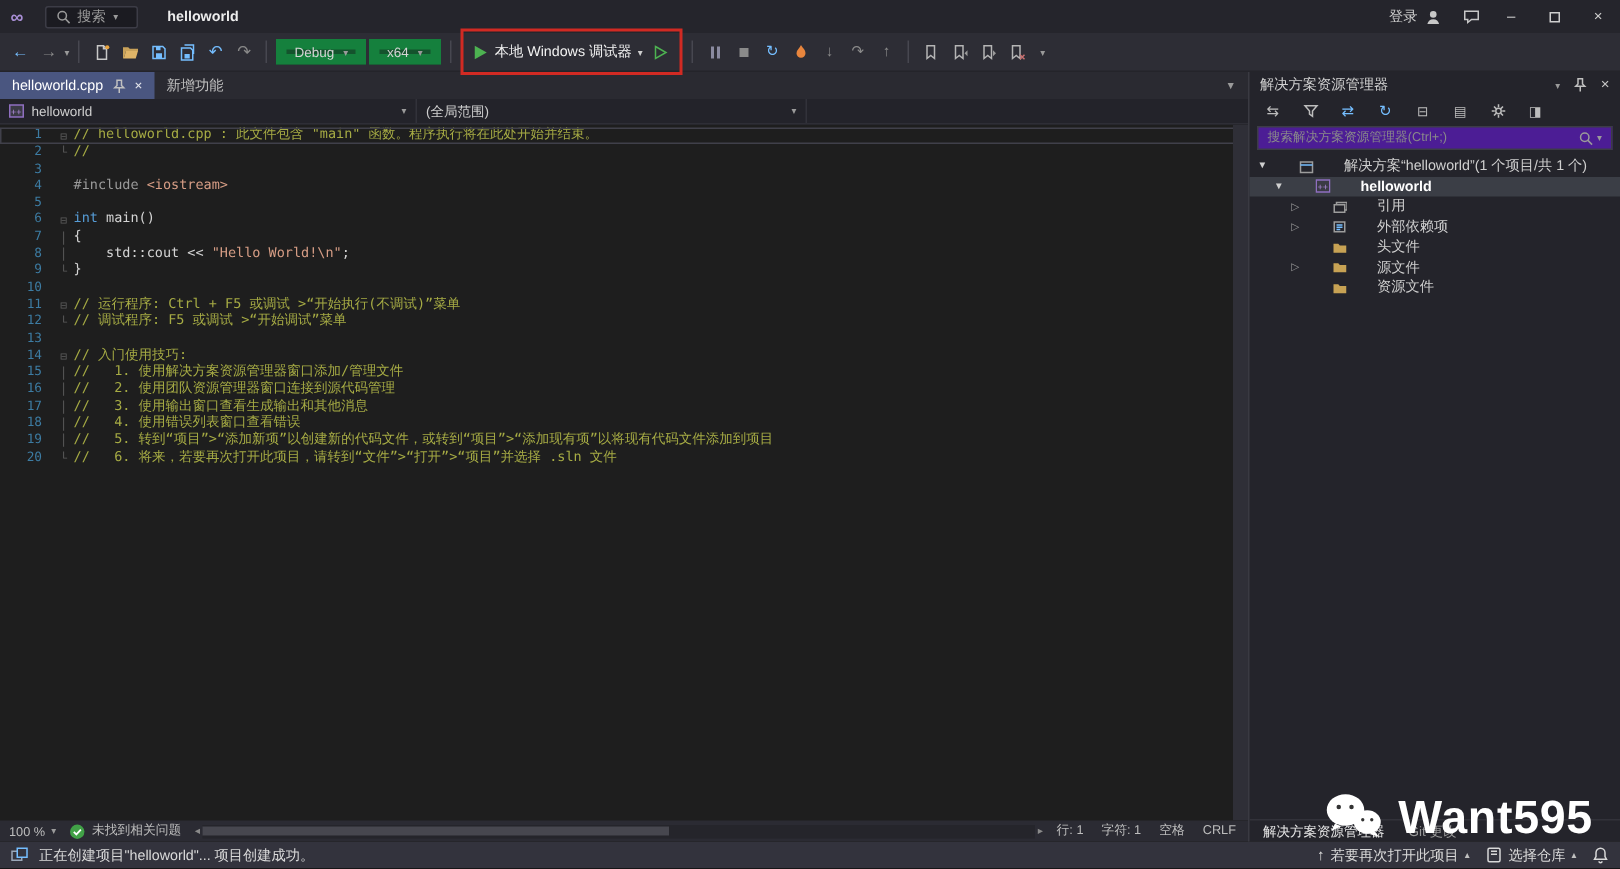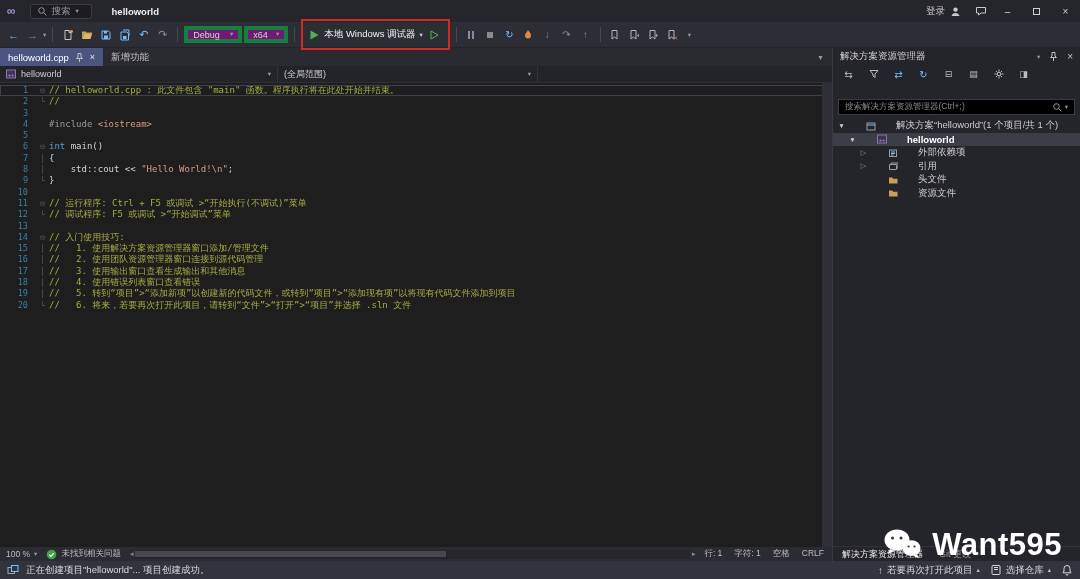--- a/index.html
+++ b/index.html
@@ -19,21 +19,21 @@
 .signin{display:flex;align-items:center;gap:5px;color:#cfcfcf;padding:0 8px}
 .tb-top-icon{width:24px;display:flex;justify-content:center}
 .winbtns{display:flex;height:22px}
 .winbtn{width:29px;display:flex;align-items:center;justify-content:center;color:#cfcfcf;font-size:10px}
 .maxbox{width:7px;height:7px;border:1px solid #cfcfcf;display:inline-block}
 
 .toolbar{height:26px;background:#2d2d35;display:flex;align-items:center;padding:0 5px;gap:2px;border-bottom:1px solid #24242a}
 .tb-group{display:flex;align-items:center;gap:2px}
 .tb-icon{width:17px;height:17px;display:flex;align-items:center;justify-content:center}
 .tb-sep{width:1px;height:15px;background:#474750;margin:0 4px}
-.tb-select{height:17px;min-width:58px;background:#701a75;border:4px solid #15803d;display:flex;gap:6px;padding:0 5px;font-size:9px;color:#d4d4d4}
+.tb-select{height:17px;min-width:58px;background:#14532d;border:7px solid #15803d;display:flex;align-items:center;gap:6px;padding:0 5px;font-size:9px;color:#d4d4d4}
 .tb-select .cdn{margin-left:auto}
 .run-wrap{position:relative;display:flex;align-items:center;gap:3px;padding:0 5px;margin:0 2px}
 .run-btn{display:flex;align-items:center;gap:4px;color:#f2f2f2}
 .annotation{position:absolute;left:-2px;top:-7px;right:-2px;bottom:-7px;border:2px solid #d12a23;pointer-events:none;z-index:40}
 
 .main{display:flex;height:513px}
 .editor-col{width:832px;display:flex;flex-direction:column;background:#1e1e1e}
 
 .tabbar{height:18px;background:#2a2a31;display:flex;align-items:stretch}
 .tab{display:flex;align-items:center;gap:5px;padding:0 8px;color:#c0c0c0}
@@ -61,21 +61,21 @@
 .zoom,.health{display:flex;align-items:center;gap:4px}
 .hs-wrap{flex:1;display:flex;align-items:center;gap:2px}
 .hs-track{flex:1;height:9px;background:#25252b;position:relative}
 .hs-thumb{position:absolute;left:0;top:1.5px;height:6px;width:56%;background:#47474f}
 .doc-pos{display:flex;gap:12px;padding-right:2px}
 
 .right-panel{width:248px;background:#24242b;border-left:1px solid #3a3a42;display:flex;flex-direction:column}
 .panel-header{height:17px;display:flex;align-items:center;padding:0 7px;color:#d0d0d0}
 .ph-icons{margin-left:auto;display:flex;align-items:center;gap:8px}
 .panel-tools{height:18px;display:flex;align-items:center;gap:8px;padding:0 7px;color:#bdbdbd}
-.panel-search{height:16px;margin:16px 5px 4px;background:#000000;border:1px solid #3c3c46;display:flex;align-items:center;padding:0 6px;font-size:8.5px;color:#8a8a8a}
+.panel-search{height:16px;margin:1px 5px 4px;background:#4c1d95;border:1px solid #3c3c46;display:flex;align-items:center;padding:0 6px;font-size:8.5px;color:#8a8a8a}
 .mag{margin-left:auto;display:flex;align-items:center;gap:3px}
 .tree{flex:1;font-size:9.5px}
 .tree-row{height:13.5px;display:flex;align-items:center;gap:20px}
 .tree-row.selected{background:#3b3e46}
 .tw-arrow{flex:none;width:9px;text-align:center;color:#9a9a9a;font-size:7px}
 .tw-arrow.exp{color:#d0d0d0;font-size:6.5px}
 .tree-icon{flex:none;display:flex}
 .tree-label{color:#cfcfcf;white-space:nowrap}
 .tree-label.bold{color:#fff;font-weight:bold}
 .panel-tabs{height:15px;display:flex;align-items:center;gap:16px;padding-left:9px;font-size:9px;border-top:1px solid #32323a}
@@ -515,44 +515,53 @@
                 <rect x="0.5" y="1" width="9" height="8" fill="#3a3a44" stroke="#8f6fc0"></rect>
                 <text x="1.4" y="7.6" font-size="6" fill="#b48ee0" font-family="Liberation Sans,sans-serif">++</text>
               </svg>
             </span>
             <span class="tree-label bold">helloworld</span>
           </div>
           <div class="tree-row" style="padding-left: 26px;">
             <span class="tw-arrow">▷</span>
             <span class="tree-icon">
               <svg width="10" height="10" viewBox="0 0 10 10">
-                <rect x="1.5" y="2" width="7" height="6.5" fill="none" stroke="#9c9c9c"></rect>
-                <path d="M3 4h4M3 5.5h4M3 7h2.5" stroke="#75beff"></path>
-              </svg>
-            </span>
-            <span class="tree-label">外部依赖项</span>
+                <path d="M1.5 3.5h7v5h-7z" fill="none" stroke="#9c9c9c"></path>
+                <path d="M3 3.5V2h7v5H8.5" fill="none" stroke="#9c9c9c"></path>
+              </svg>
+            </span>
+            <span class="tree-label">引用</span>
           </div>
           <div class="tree-row" style="padding-left: 26px;">
             <span class="tw-arrow">▷</span>
             <span class="tree-icon">
               <svg width="10" height="10" viewBox="0 0 10 10">
-                <path d="M1.5 3.5h7v5h-7z" fill="none" stroke="#9c9c9c"></path>
-                <path d="M3 3.5V2h7v5H8.5" fill="none" stroke="#9c9c9c"></path>
-              </svg>
-            </span>
-            <span class="tree-label">引用</span>
+                <rect x="1.5" y="2" width="7" height="6.5" fill="none" stroke="#9c9c9c"></rect>
+                <path d="M3 4h4M3 5.5h4M3 7h2.5" stroke="#75beff"></path>
+              </svg>
+            </span>
+            <span class="tree-label">外部依赖项</span>
           </div>
           <div class="tree-row" style="padding-left: 26px;">
             <span class="tw-arrow"></span>
             <span class="tree-icon">
               <svg width="10" height="10" viewBox="0 0 10 10">
                 <path d="M1 2.5h3.2l1 1.2H9.5v4.8H1z" fill="#c7a254"></path>
               </svg>
             </span>
             <span class="tree-label">头文件</span>
+          </div>
+          <div class="tree-row" style="padding-left: 26px;">
+            <span class="tw-arrow">▷</span>
+            <span class="tree-icon">
+              <svg width="10" height="10" viewBox="0 0 10 10">
+                <path d="M1 2.5h3.2l1 1.2H9.5v4.8H1z" fill="#c7a254"></path>
+              </svg>
+            </span>
+            <span class="tree-label">源文件</span>
           </div>
           <div class="tree-row" style="padding-left: 26px;">
             <span class="tw-arrow"></span>
             <span class="tree-icon">
               <svg width="10" height="10" viewBox="0 0 10 10">
                 <path d="M1 2.5h3.2l1 1.2H9.5v4.8H1z" fill="#c7a254"></path>
               </svg>
             </span>
             <span class="tree-label">资源文件</span>
           </div>

